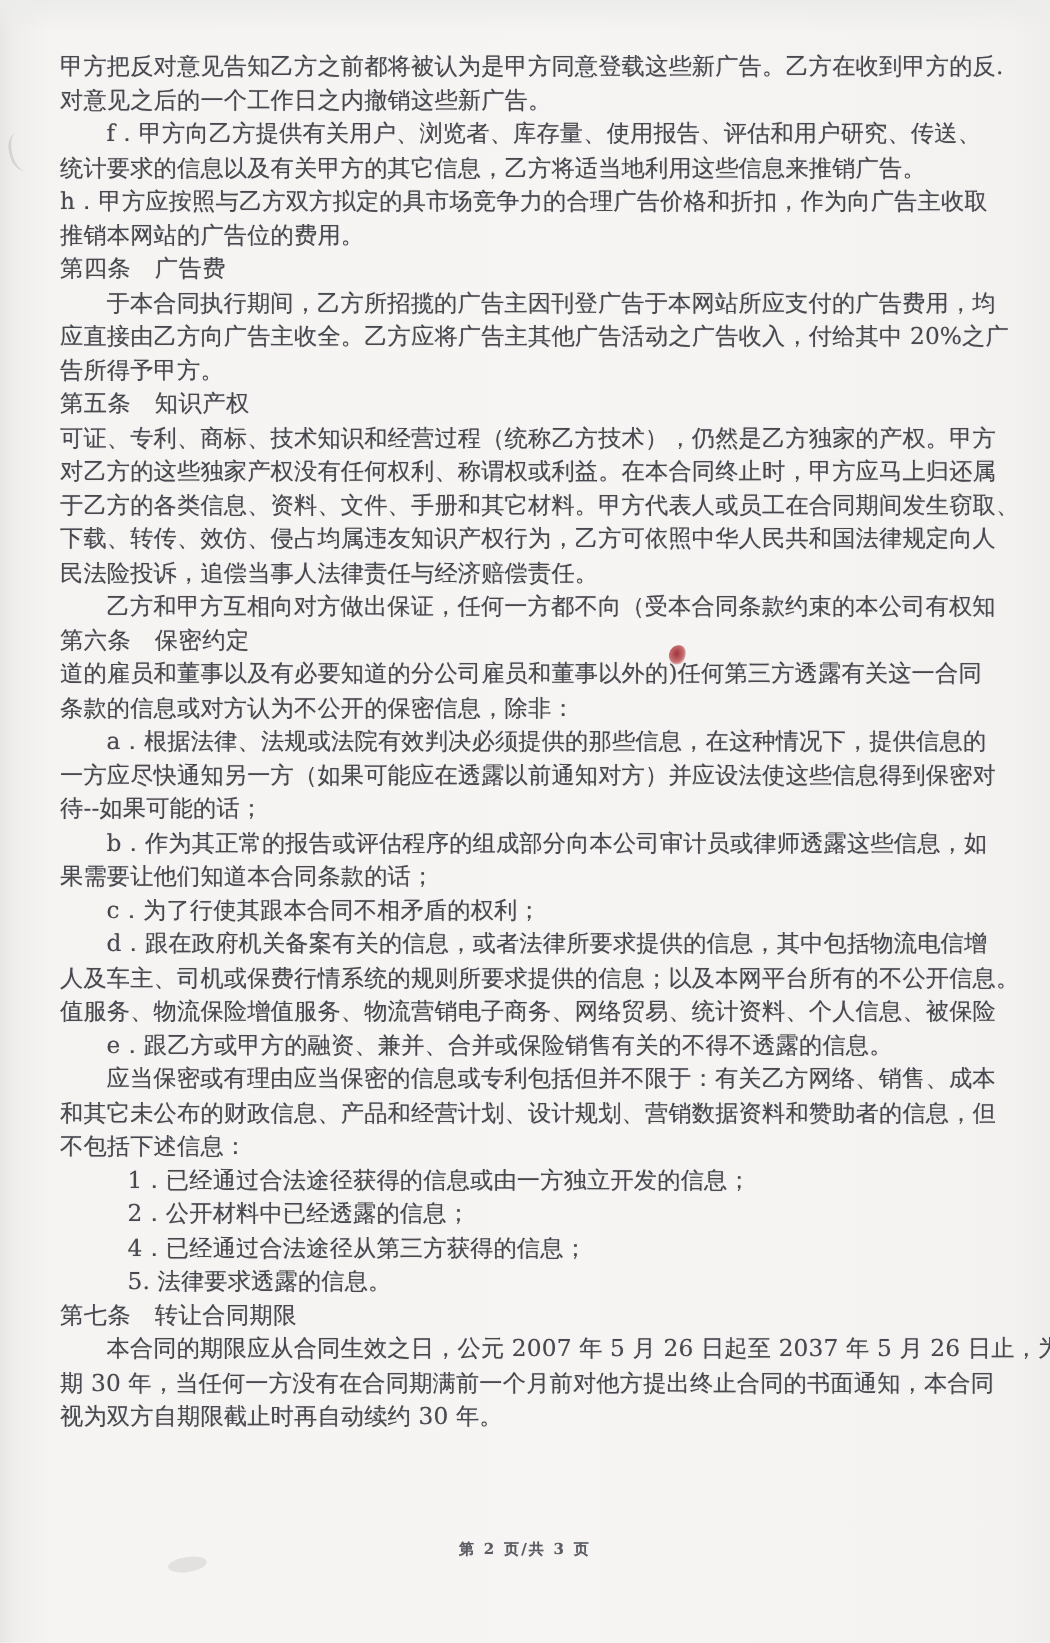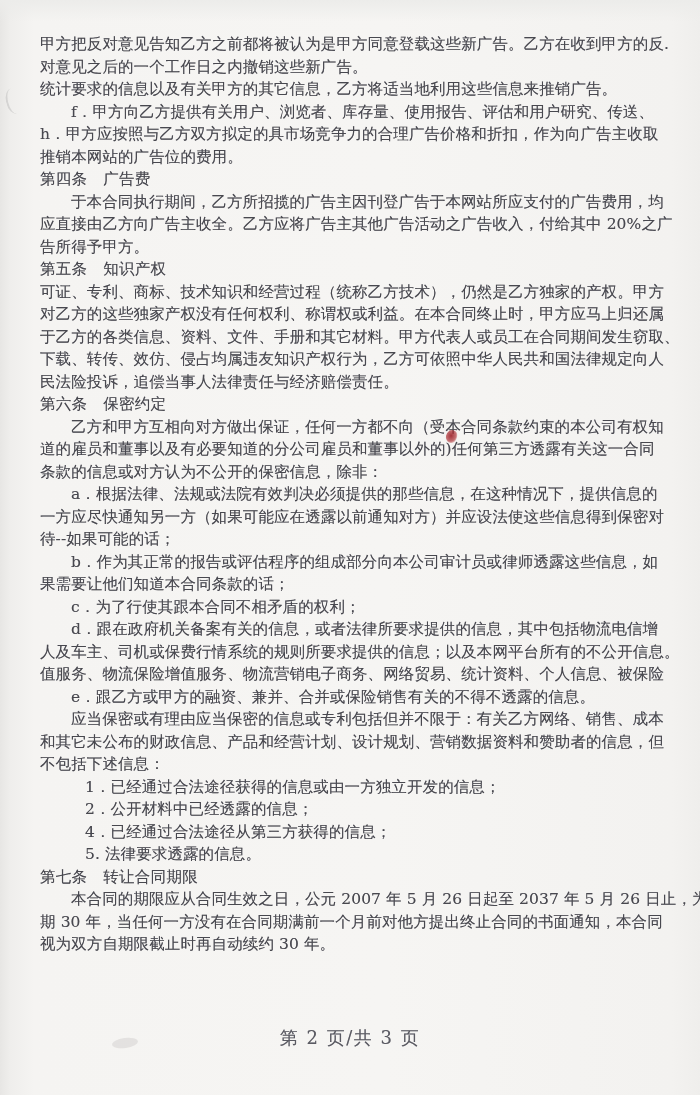--- a/index.html
+++ b/index.html
@@ -22,23 +22,24 @@
     color:#48484f; font-size:15.5px; line-height:22.5px;
     letter-spacing:0.1px;
     text-shadow:0 0 0.6px rgba(70,70,85,0.45);
   }
   .line { height:22.5px; white-space:nowrap; }
   .i2 { padding-left:31px; }
   .i3 { padding-left:45px; }
   .h  { letter-spacing:0.3px; }
   .footer {
     position:absolute; left:0; top:1026px; width:700px;
-    text-align:center; font-size:18px; color:#5b5b63;
+    text-align:center; font-size:10px; color:#5b5b63;
     letter-spacing:1.5px;
     text-shadow:0 0 0.5px rgba(80,80,95,0.4);
+    font-weight:bold;
   }
   .red-mark {
     position:absolute; left:446px; top:430px; width:11px; height:13px;
     background:radial-gradient(ellipse at 45% 45%, rgba(155,30,38,0.9) 0%, rgba(170,40,45,0.65) 55%, rgba(170,40,45,0) 85%);
     border-radius:58% 42% 50% 50%;
     transform:rotate(12deg);
   }
   .smudge-a {
     position:absolute; left:6px; top:88px; width:14px; height:26px;
     border-left:2px solid rgba(150,150,150,0.28);
@@ -51,36 +52,36 @@
   }
 </style>
 </head>
 <body>
 
 <div class="page">
 
   <div class="textblock">
     <div class="line">甲方把反对意见告知乙方之前都将被认为是甲方同意登载这些新广告。乙方在收到甲方的反.</div>
     <div class="line">对意见之后的一个工作日之内撤销这些新广告。</div>
+    <div class="line i2">f．甲方向乙方提供有关用户、浏览者、库存量、使用报告、评估和用户研究、传送、</div>
     <div class="line">统计要求的信息以及有关甲方的其它信息，乙方将适当地利用这些信息来推销广告。</div>
-    <div class="line i2">f．甲方向乙方提供有关用户、浏览者、库存量、使用报告、评估和用户研究、传送、</div>
     <div class="line">h．甲方应按照与乙方双方拟定的具市场竞争力的合理广告价格和折扣，作为向广告主收取</div>
     <div class="line">推销本网站的广告位的费用。</div>
     <div class="line h">第四条　广告费</div>
     <div class="line i2">于本合同执行期间，乙方所招揽的广告主因刊登广告于本网站所应支付的广告费用，均</div>
     <div class="line">应直接由乙方向广告主收全。乙方应将广告主其他广告活动之广告收入，付给其中 20%之广</div>
     <div class="line">告所得予甲方。</div>
     <div class="line h">第五条　知识产权</div>
     <div class="line">可证、专利、商标、技术知识和经营过程（统称乙方技术），仍然是乙方独家的产权。甲方</div>
     <div class="line">对乙方的这些独家产权没有任何权利、称谓权或利益。在本合同终止时，甲方应马上归还属</div>
     <div class="line">于乙方的各类信息、资料、文件、手册和其它材料。甲方代表人或员工在合同期间发生窃取、</div>
     <div class="line">下载、转传、效仿、侵占均属违友知识产权行为，乙方可依照中华人民共和国法律规定向人</div>
     <div class="line">民法险投诉，追偿当事人法律责任与经济赔偿责任。</div>
+    <div class="line i2">乙方和甲方互相向对方做出保证，任何一方都不向（受本合同条款约束的本公司有权知</div>
     <div class="line h">第六条　保密约定</div>
-    <div class="line i2">乙方和甲方互相向对方做出保证，任何一方都不向（受本合同条款约束的本公司有权知</div>
     <div class="line">道的雇员和董事以及有必要知道的分公司雇员和董事以外的)任何第三方透露有关这一合同</div>
     <div class="line">条款的信息或对方认为不公开的保密信息，除非：</div>
     <div class="line i2">a．根据法律、法规或法院有效判决必须提供的那些信息，在这种情况下，提供信息的</div>
     <div class="line">一方应尽快通知另一方（如果可能应在透露以前通知对方）并应设法使这些信息得到保密对</div>
     <div class="line">待--如果可能的话；</div>
     <div class="line i2">b．作为其正常的报告或评估程序的组成部分向本公司审计员或律师透露这些信息，如</div>
     <div class="line">果需要让他们知道本合同条款的话；</div>
     <div class="line i2">c．为了行使其跟本合同不相矛盾的权利；</div>
     <div class="line i2">d．跟在政府机关备案有关的信息，或者法律所要求提供的信息，其中包括物流电信增</div>
     <div class="line">人及车主、司机或保费行情系统的规则所要求提供的信息；以及本网平台所有的不公开信息。</div>

